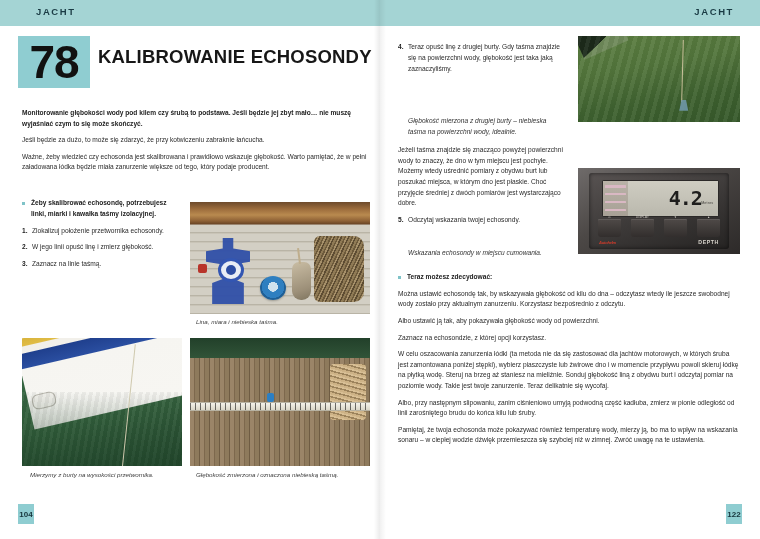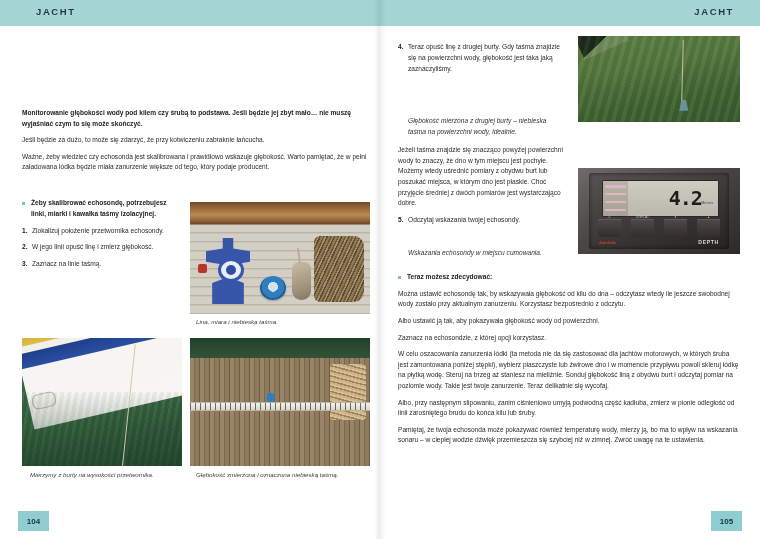--- a/index.html
+++ b/index.html
@@ -475,22 +475,22 @@
     bottom: 5%;
     font-size: 5.2px;
     font-weight: 700;
     color: #d9d5cd;
     letter-spacing: 0.6px;
   }
 
   
   .folio {
     position: absolute;
-    bottom: 8px;
-    width: 31px;
+    bottom: 15px;
+    width: 16px;
     height: 20px;
     background: #8fcdd1;
     color: #16343b;
     font-size: 8px;
     font-weight: 600;
     display: flex;
     align-items: center;
     justify-content: center;
   }
   .page-left  .folio { left: 18px; }
@@ -500,20 +500,24 @@
 <body>
 
 <div class="spread">
 
   <div class="page page-left">
 
     <div class="running-head">
       <div class="rh-text">JACHT</div>
     </div>
 
+    <div class="title-block">
+      <div class="chapter-num">78</div>
+      <div class="chapter-title">KALIBROWANIE ECHOSONDY</div>
+    </div>
 
     <div class="col" style="left:22px; top:108px; width:345px;">
       <p class="lead">Monitorowanie głębokości wody pod kilem czy śrubą to podstawa. Jeśli będzie jej zbyt mało… nie muszę wyjaśniać czym to się może skończyć.</p>
       <p>Jeśli będzie za dużo, to może się zdarzyć, że przy kotwiczeniu zabraknie łańcucha.</p>
       <p>Ważne, żeby wiedzieć czy echosonda jest skalibrowana i prawidłowo wskazuje głębokość. Warto pamiętać, że w pełni załadowana łódka będzie miała zanurzenie większe od tego, który podaje producent.</p>
     </div>
 
     <div class="col" style="left:22px; top:198px; width:155px;">
       <p class="bullet-item">Żeby skalibrować echosondę, potrzebujesz linki, miarki i kawałka taśmy izolacyjnej.</p>
       <p class="num-item">
@@ -629,16 +633,16 @@
     <div class="col" style="left:18px; top:272px; width:342px;">
       <p class="bullet-item">Teraz możesz zdecydować:</p>
       <p>Można ustawić echosondę tak, by wskazywała głębokość od kilu do dna – odczytasz wtedy ile jeszcze swobodnej wody zostało przy aktualnym zanurzeniu. Korzystasz bezpośrednio z odczytu.</p>
       <p>Albo ustawić ją tak, aby pokazywała głębokość wody od powierzchni.</p>
       <p>Zaznacz na echosondzie, z której opcji korzystasz.</p>
       <p>W celu oszacowania zanurzenia łódki (ta metoda nie da się zastosować dla jachtów motorowych, w których śruba jest zamontowana poniżej stępki), wybierz piaszczyste lub żwirowe dno i w momencie przypływu powoli skieruj łódkę na płytką wodę. Steruj na brzeg aż staniesz na mieliźnie. Sonduj głębokość liną z obydwu burt i odczytaj pomiar na poziomie wody. Takie jest twoje zanurzenie. Teraz delikatnie się wycofaj.</p>
       <p>Albo, przy następnym slipowaniu, zanim ciśnieniowo umyją podwodną część kadłuba, zmierz w pionie odległość od linii zarośniętego brudu do końca kilu lub śruby.</p>
       <p>Pamiętaj, że twoja echosonda może pokazywać również temperaturę wody, mierzy ją, bo ma to wpływ na wskazania sonaru – w ciepłej wodzie dźwięk przemieszcza się szybciej niż w zimnej. Zwróć uwagę na te ustawienia.</p>
     </div>
 
-    <div class="folio">105</div>
+    <div class="folio">122</div>
   </div>
 
 </div>
 
 </body></html>

